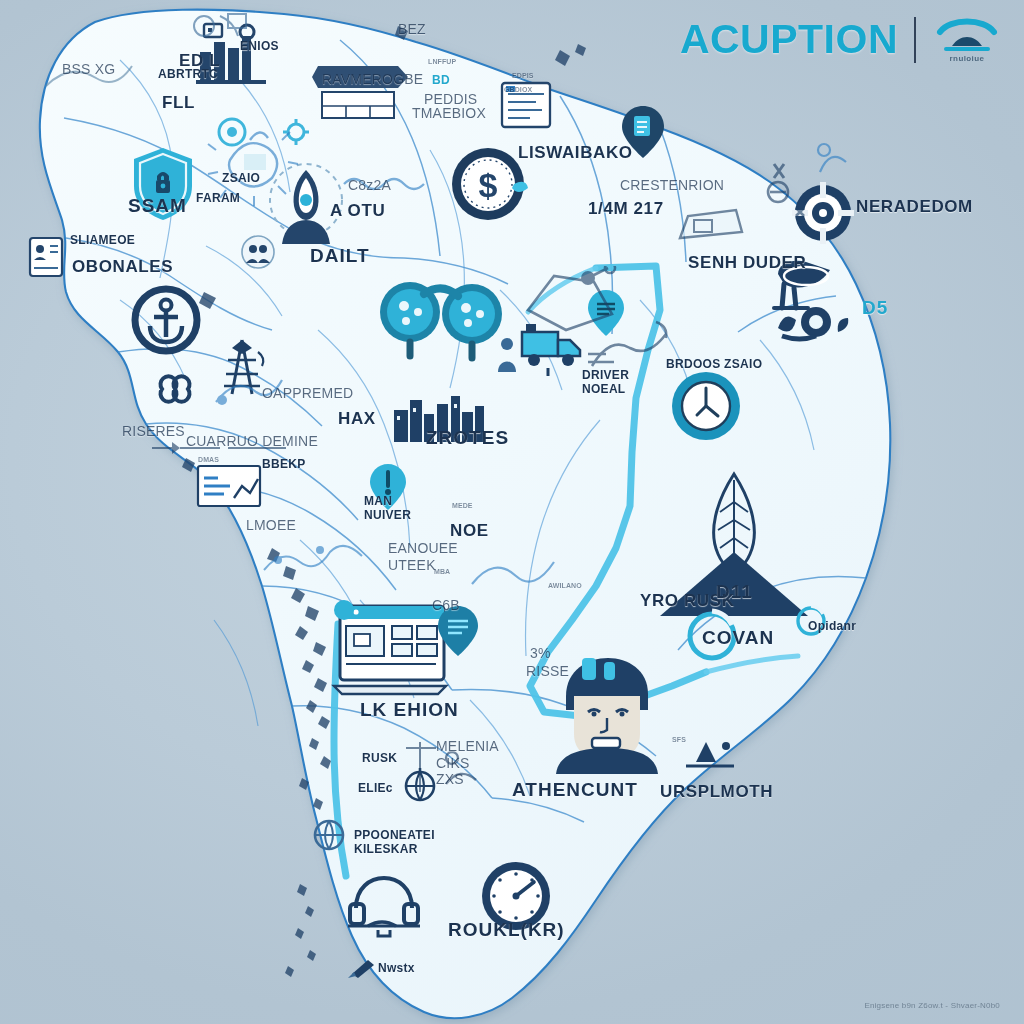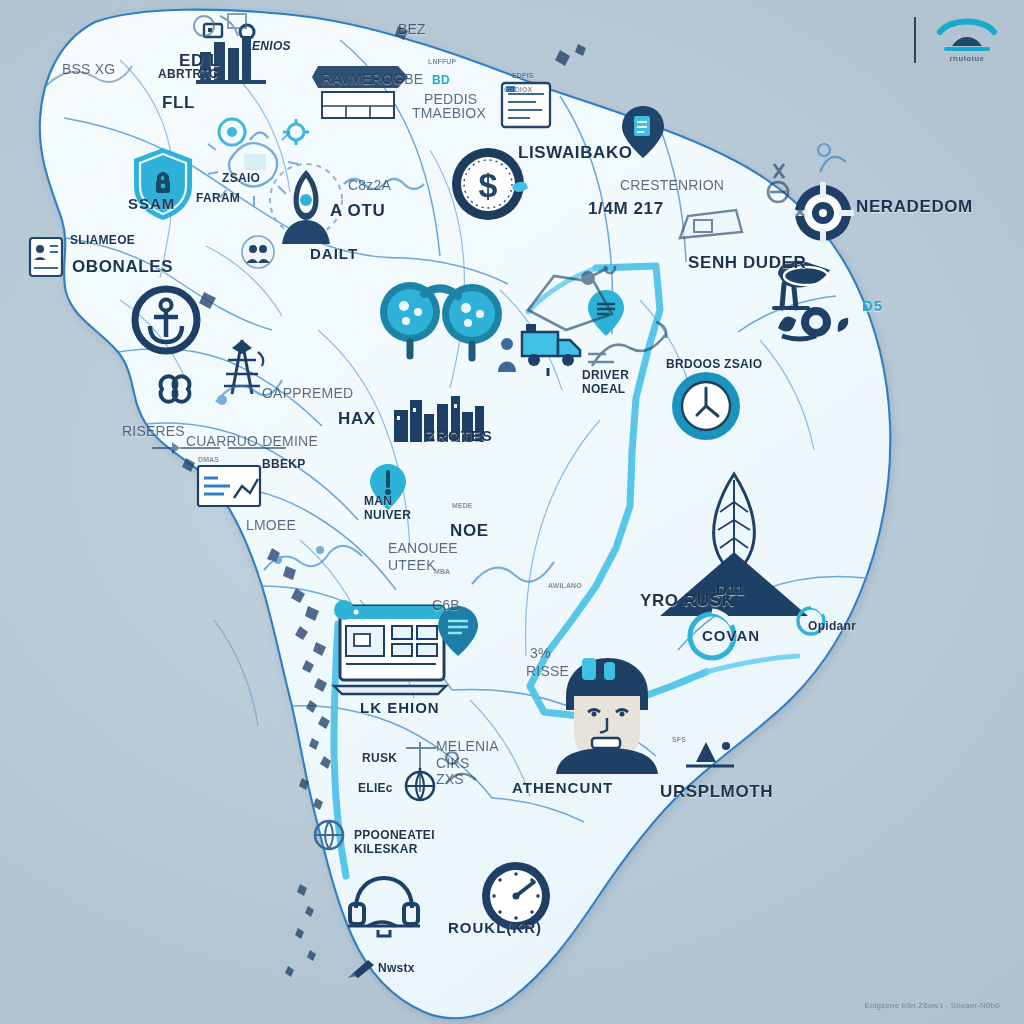--- a/index.html
+++ b/index.html
@@ -46,21 +46,21 @@
   
   .lbl {
     position: absolute;
     color: #1c3350;
     font-weight: 700;
     white-space: nowrap;
     line-height: 1.05;
     text-shadow: 0 1px 1px rgba(255,255,255,.65);
   }
   .lbl.cy { color: #23a8cd; }
-  .lbl.lg { font-size: 15px; letter-spacing: 1px; }
+  .lbl.lg { font-size: 19px; letter-spacing: 1px; }
   .lbl.md { font-size: 17px; letter-spacing: .6px; }
   .lbl.sm { font-size: 12px; letter-spacing: .3px; font-weight: 700; }
   .lbl.xs { font-size: 14px; letter-spacing: .2px; font-weight: 400; opacity:.72; }
   .lbl.xxs{ font-size: 7px; letter-spacing: .1px; font-weight: 700; opacity:.55; }
   .lbl.two { line-height: 1.18; }
 
   .footer-credit {
     position:absolute; right: 24px; bottom: 14px;
     font-size: 8px; color:#3b4f63; opacity:.55; letter-spacing:.2px;
     font-weight:400; white-space:nowrap;
@@ -179,20 +179,21 @@
       <path d="M288,966 l6,4 -3,7 -6,-4z"></path>
       <path d="M204,292 l12,6 -6,11 -11,-6z"></path>
       <path d="M186,458 l9,5 -4,9 -9,-5z"></path>
       <path d="M398,26 l10,5 -4,9 -9,-5z"></path>
       <path d="M560,50 l10,6 -5,10 -10,-6z"></path>
       <path d="M578,44 l8,4 -3,8 -8,-4z"></path>
     </g>
   </svg>
 
   <div class="brand">
+    <div class="brand-word">ACUPTION</div>
     <div class="brand-div"></div>
     <div class="brand-logo">
       <span>
         <svg width="62" height="36" viewBox="0 0 62 36">
           <path d="M4,16 C14,2 48,2 58,16" fill="none" stroke="#18a9cf" stroke-width="6" stroke-linecap="round"></path>
           <path d="M16,30 C24,18 38,18 46,30 Z" fill="#1b4a6b"></path>
           <path d="M10,33 h42" stroke="#18a9cf" stroke-width="4" stroke-linecap="round"></path>
         </svg>
       </span>
       <div class="brand-sub">rnuloiue</div>
@@ -668,21 +669,21 @@
   </div>
   <div class="doodle" style="left:44px;top:56px">
     <svg width="90" height="40" viewBox="0 0 90 40">
       <path d="M2,30 q24,-24 50,-8 q20,12 36,-12" fill="none" stroke="#5f88a8" stroke-width="2"></path>
     </svg>
   </div>
 
   <div id="label-layer">
       <div class="lbl xs" style="left: 62px; top: 62px;">BSS XG</div>
       <div class="lbl md" style="left: 179px; top: 52px;">ED L</div>
-      <div class="lbl sm" style="left: 252px; top: 40px; font-style: italic;">ENIOS</div>
+      <div class="lbl sm" style="left: 240px; top: 40px;">ENIOS</div>
       <div class="lbl xs" style="left: 398px; top: 22px;">BEZ</div>
       <div class="lbl sm" style="left: 158px; top: 68px;">ABRTRTC</div>
       <div class="lbl md" style="left: 162px; top: 94px;">FLL</div>
       <div class="lbl xs" style="left: 322px; top: 72px;">RAVMEROGBE</div>
       <div class="lbl xxs" style="left: 428px; top: 58px;">LNFFUP</div>
       <div class="lbl sm cy" style="left: 432px; top: 74px;">BD</div>
       <div class="lbl xs" style="left: 424px; top: 92px;">PEDDIS</div>
       <div class="lbl xs" style="left: 412px; top: 106px;">TMAEBIOX</div>
       <div class="lbl xxs" style="left: 512px; top: 72px;">EDPIS</div>
       <div class="lbl xxs" style="left: 504px; top: 86px;">GBDIOX</div>

